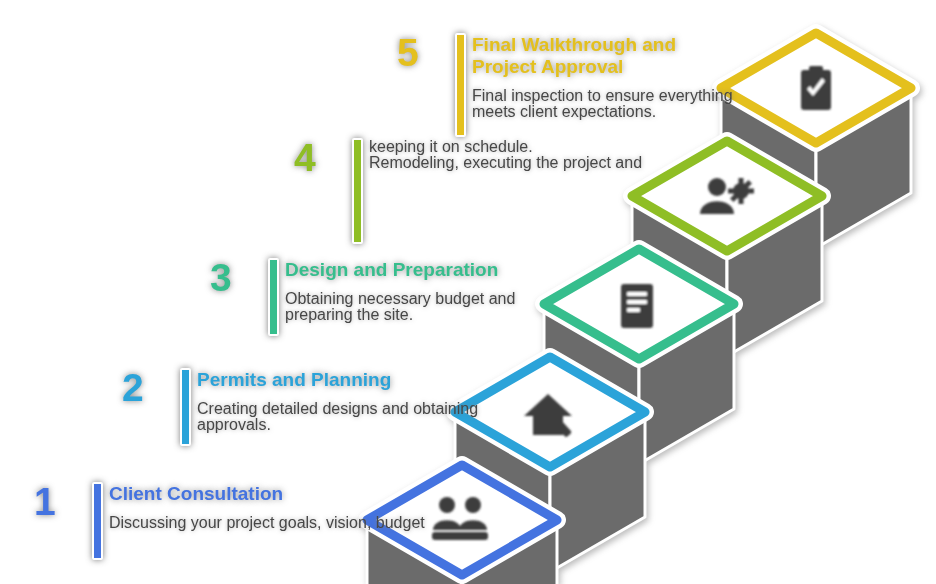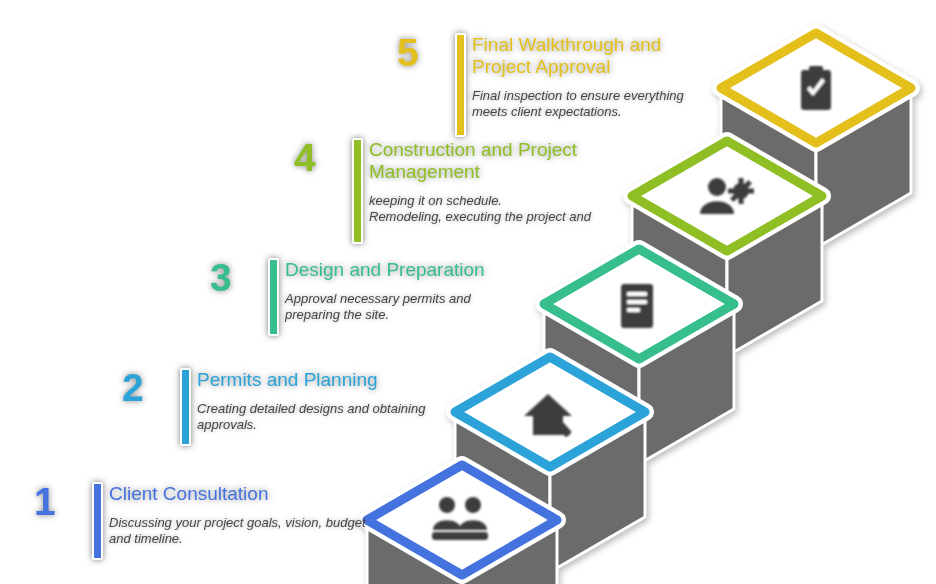--- a/index.html
+++ b/index.html
@@ -22,25 +22,25 @@
     position:absolute;left:-58px;top:0;
     font-size:39px;font-weight:700;line-height:40px;color:var(--c);
     text-shadow:0 0 6px rgba(110,110,110,.85);
   }
   .bar{
     position:absolute;left:0;top:0;width:7px;
     background:var(--c);border:2px solid #ffffff;border-radius:2px;
     box-shadow:0 0 6px rgba(100,100,100,.85);
   }
   .texts{position:absolute;left:17px;top:1px;width:320px;}
-  .title{font-size:19px;font-weight:400;line-height:22px;color:var(--c);
+  .title{font-size:19px;font-weight:700;line-height:22px;color:var(--c);
     margin-bottom:10px;white-space:nowrap;
     text-shadow:0 0 6px rgba(110,110,110,.8);}
-  .desc{font-size:13px;line-height:15.5px;color:#474747;white-space:nowrap;
-    text-shadow:0 0 4px rgba(130,130,130,.65);font-style:italic;}
+  .desc{font-size:16px;line-height:15.5px;color:#474747;white-space:nowrap;
+    text-shadow:0 0 4px rgba(130,130,130,.65);}
 
   .p1{left:92px;top:482px;}  .p1 .bar{height:74px;}
   .p2{left:180px;top:368px;} .p2 .bar{height:74px;}
   .p3{left:268px;top:258px;} .p3 .bar{height:74px;}
   .p4{left:352px;top:138px;} .p4 .bar{height:102px;}
   .p5{left:455px;top:33px;}  .p5 .bar{height:100px;}
 </style>
 </head>
 <body>
 
@@ -125,21 +125,20 @@
   <div class="step-label p1" style="--c: #4473E0;">
     <div class="num">1</div>
     <div class="bar"></div>
     <div class="texts">
       <div class="title">
         <div>Client Consultation</div>
         <div></div>
       </div>
       <div class="desc">
         <div>Discussing your project goals, vision, budget</div>
-        <div>and timeline.</div>
       </div>
     </div>
   </div>
 
   <div class="step-label p2" style="--c: #2BA3D9;">
     <div class="num">2</div>
     <div class="bar"></div>
     <div class="texts">
       <div class="title">
         <div>Permits and Planning</div>
@@ -154,34 +153,30 @@
 
   <div class="step-label p3" style="--c: #36BE8D;">
     <div class="num">3</div>
     <div class="bar"></div>
     <div class="texts">
       <div class="title">
         <div>Design and Preparation</div>
         <div></div>
       </div>
       <div class="desc">
-        <div>Approval necessary permits and</div>
+        <div>Obtaining necessary budget and</div>
         <div>preparing the site.</div>
       </div>
     </div>
   </div>
 
   <div class="step-label p4" style="--c: #8FBE25;">
     <div class="num">4</div>
     <div class="bar"></div>
     <div class="texts">
-      <div class="title">
-        <div>Construction and Project</div>
-        <div>Management</div>
-      </div>
       <div class="desc">
         <div>keeping it on schedule.</div>
         <div>Remodeling, executing the project and</div>
       </div>
     </div>
   </div>
 
   <div class="step-label p5" style="--c: #E4C01D;">
     <div class="num">5</div>
     <div class="bar"></div>

